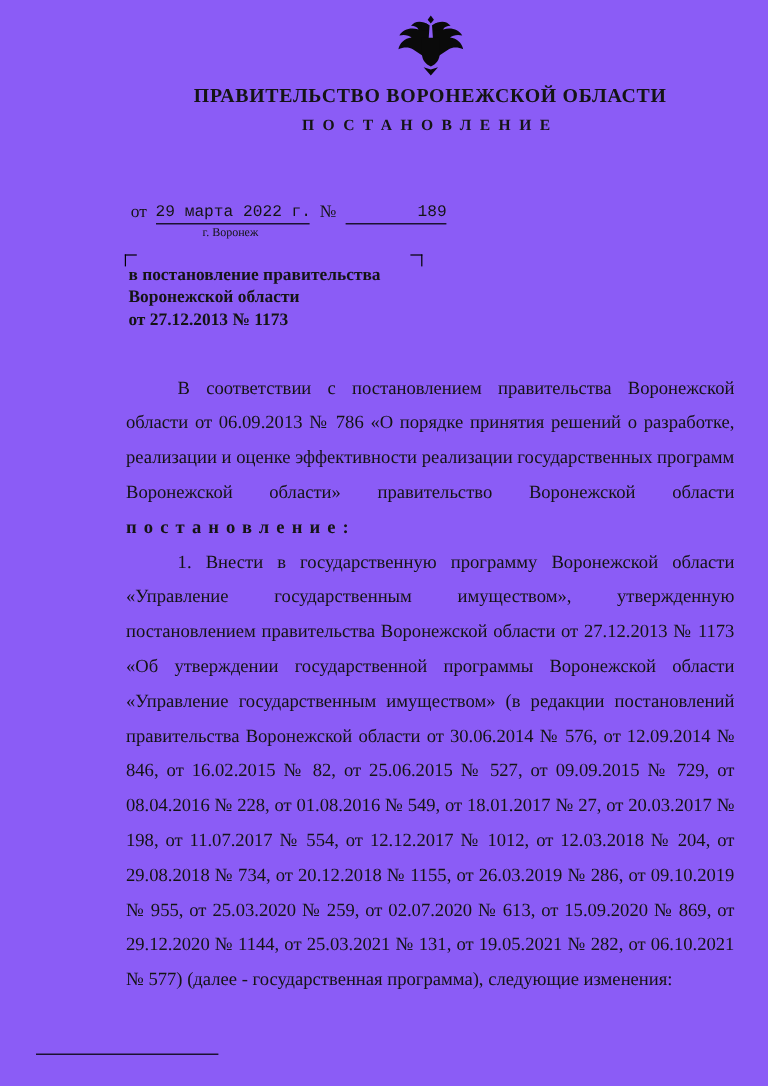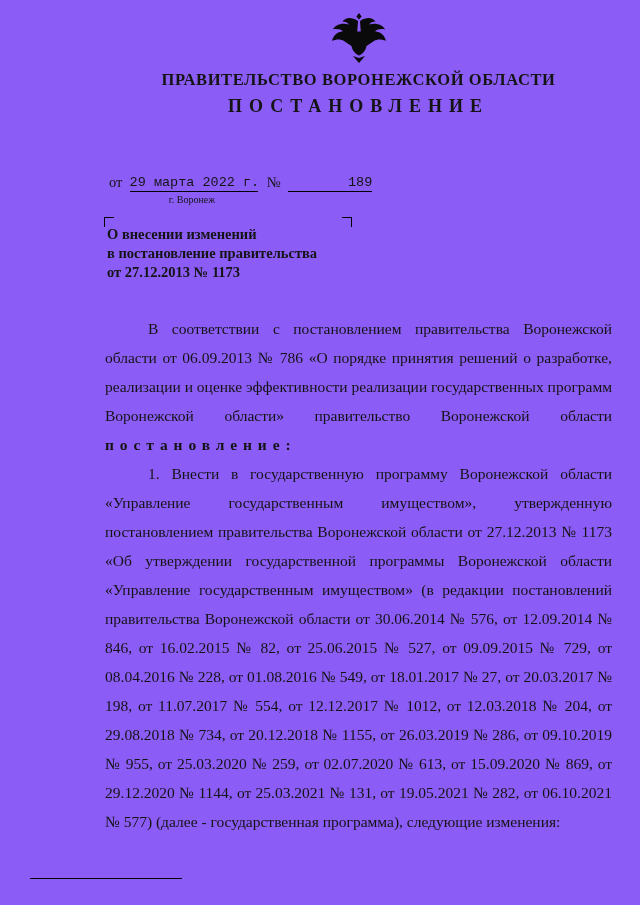--- a/index.html
+++ b/index.html
@@ -34,21 +34,21 @@
     margin: 4px 0 2px 0;
     text-align: center;
     font-size: 16.5px;
     font-weight: bold;
     letter-spacing: 0.6px;
     white-space: nowrap;
   }
   .doc-type {
     margin: 6px 0 10px 0;
     text-align: center;
-    font-size: 18px;
+    font-size: 13px;
     font-weight: bold;
     letter-spacing: 7px;
   }
 
   
   .date-row {
     display: flex;
     align-items: flex-end;
     font-size: 14.5px;
     margin: 6px 0 0 4px;
@@ -161,22 +161,22 @@
       <span class="lbl">№</span>
       <span class="blank num-blank">
           <span class="mono">189</span>
         </span>
     </div>
     <div class="city">г. Воронеж</div>
 
     <div class="subject-zone">
       <span class="corner left"></span>
       <span class="corner right"></span>
-      <div class="subject-line">О внесении изменений</div>
       <div class="subject-line">в постановление правительства</div>
+      <div class="subject-line">Воронежской области</div>
       <div class="subject-line">от 27.12.2013 № 1173</div>
     </div>
 
     <div class="body-text">
       <p><span>В соответствии с постановлением правительства Воронежской области от 06.09.2013 № 786 «О порядке принятия решений о разработке, реализации и оценке эффективности реализации государственных программ Воронежской области» правительство Воронежской области</span>
         <span class="resolves">постановление:</span></p>
       <p><span>1. Внести в государственную программу Воронежской области «Управление государственным имуществом», утвержденную постановлением правительства Воронежской области от 27.12.2013 № 1173 «Об утверждении государственной программы Воронежской области «Управление государственным имуществом» (в редакции постановлений правительства Воронежской области от 30.06.2014 № 576, от 12.09.2014 № 846, от 16.02.2015 № 82, от 25.06.2015 № 527, от 09.09.2015 № 729, от 08.04.2016 № 228, от 01.08.2016 № 549, от 18.01.2017 № 27, от 20.03.2017 № 198, от 11.07.2017 № 554, от 12.12.2017 № 1012, от 12.03.2018 № 204, от 29.08.2018 № 734, от 20.12.2018 № 1155, от 26.03.2019 № 286, от 09.10.2019 № 955, от 25.03.2020 № 259, от 02.07.2020 № 613, от 15.09.2020 № 869, от 29.12.2020 № 1144, от 25.03.2021 № 131, от 19.05.2021 № 282, от 06.10.2021 № 577) (далее - государственная программа), следующие изменения:</span></p>
     </div>
 
   </div>

